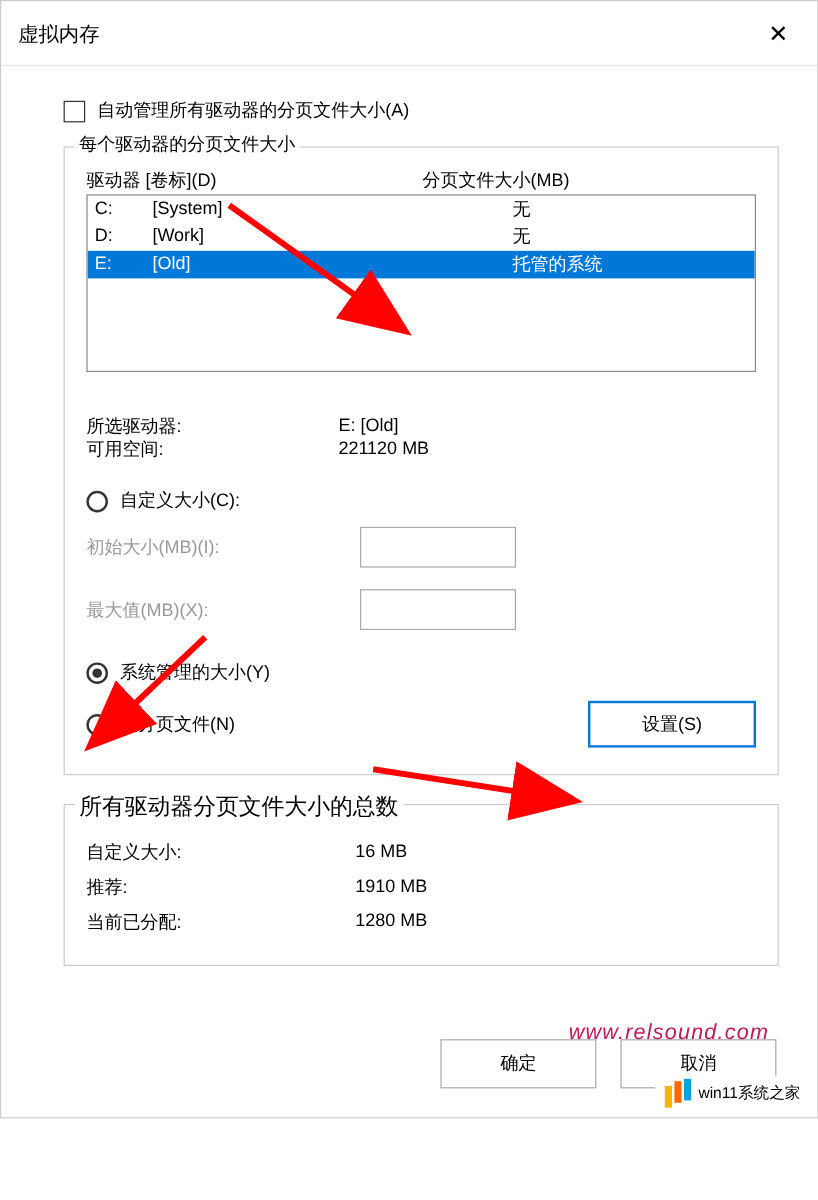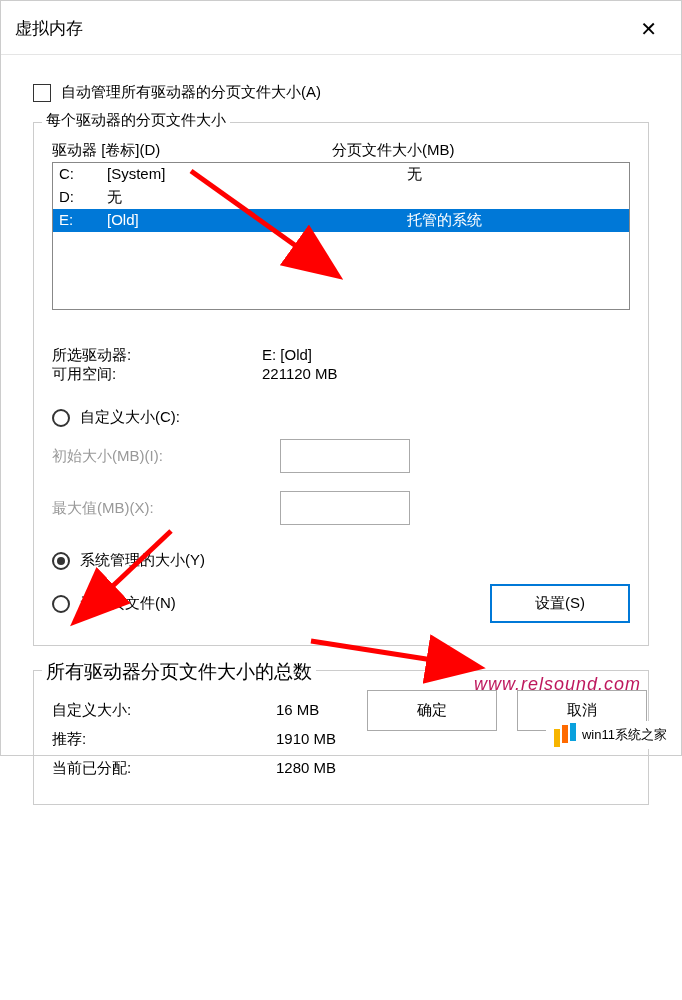--- a/index.html
+++ b/index.html
@@ -12,21 +12,21 @@
       font-size: 15px;
       background: #fff;
       width: 682px;
       height: 1000px;
       overflow: hidden;
       position: relative;
     }
     .dialog {
       border: 1px solid #ccc;
       width: 682px;
-      height: 756px;
+      height: 932px;
       background: #fff;
       position: relative;
     }
     .titlebar {
       display: flex;
       justify-content: space-between;
       align-items: center;
       padding: 8px 14px 6px 14px;
       border-bottom: 1px solid #e5e5e5;
       height: 54px;
@@ -36,21 +36,21 @@
       color: #000;
     }
     .close-btn {
       font-size: 20px;
       color: #000;
       padding: 4px 10px;
       cursor: pointer;
       font-family: Arial, sans-serif;
     }
     .content {
-      padding: 14px 32px 0 32px;
+      padding: 14px 32px 0 52px;
     }
     .checkbox-row {
       display: flex;
       align-items: center;
       margin-bottom: 20px;
       margin-top: 14px;
     }
     .checkbox {
       width: 18px;
       height: 18px;
@@ -264,20 +264,21 @@
       </div>
 
       <div class="drive-list">
         <div class="drive-row">
           <span class="drive-letter">C:</span>
           <span class="drive-label">[System]</span>
           <span class="drive-size">无</span>
         </div>
         <div class="drive-row">
           <span class="drive-letter">D:</span>
+          <span class="drive-label">[Work]</span>
           <span class="drive-size">无</span>
         </div>
         <div class="drive-row selected">
           <span class="drive-letter">E:</span>
           <span class="drive-label">[Old]</span>
           <span class="drive-size">托管的系统</span>
         </div>
       </div>
 
       <div class="info-row info-top">

